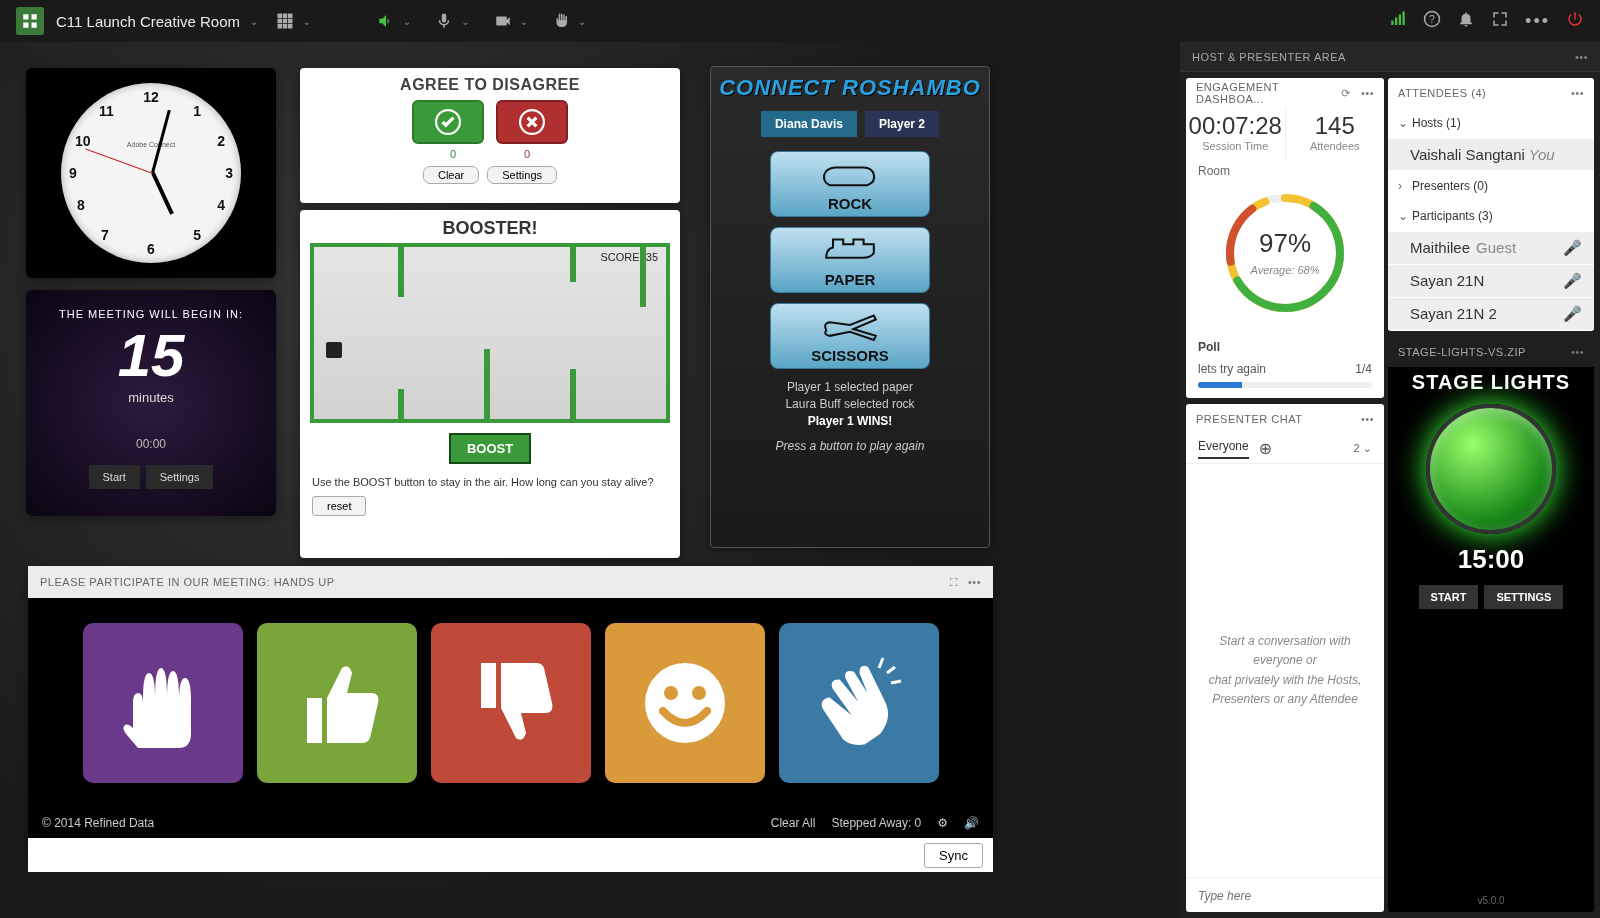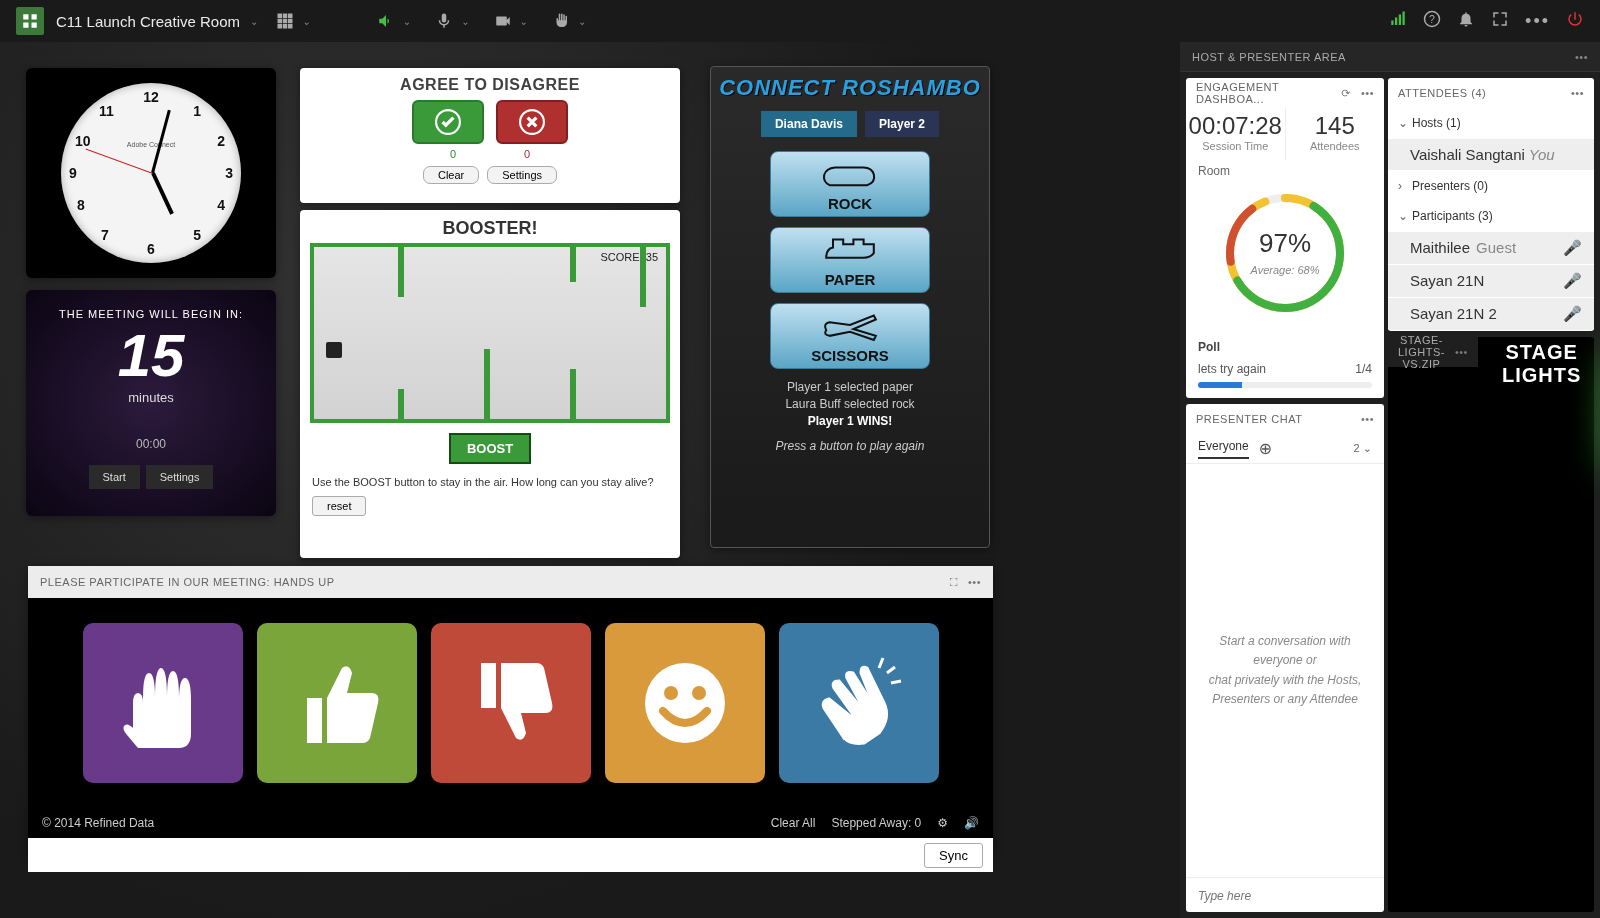--- a/index.html
+++ b/index.html
@@ -143,21 +143,21 @@
 
 .attendees { background: #fff; border-radius: 3px; margin: 6px 6px 0 0; overflow: auto; }
 .attendees .grp { display: flex; align-items: center; padding: 8px 10px; font-size: 12px; color: #333; cursor: pointer; }
 .attendees .grp .arr { width: 14px; color: #666; }
 .attendees .person { display: flex; padding: 7px 12px 7px 22px; font-size: 15px; color: #333; background: #eeeeee; margin: 1px 0; }
 .attendees .person .you { color: #888; font-style: italic; margin-left: 4px; }
 .attendees .person .role { color: #888; margin-left: 6px; }
 .attendees .person .mic { margin-left: auto; color: #bbb; }
 
 
-.stage { background: #000; border-radius: 3px; margin: 6px 6px 6px 0; flex: 1; color: #fff; text-align: center; display: flex; flex-direction: row; gap: 24px; }
+.stage { background: #000; border-radius: 3px; margin: 6px 6px 6px 0; flex: 1; color: #fff; text-align: center; display: flex; flex-direction: column; }
 .stage .pod-head2 { background: #1f1f1f; color: #aaa; }
 .stage .st-title { font-weight: 900; font-size: 20px; letter-spacing: 1px; margin-top: 4px; }
 .stage .light { width: 130px; height: 130px; margin: 10px auto; border-radius: 50%; background: radial-gradient(circle at 35% 30%, #9aff6a, #1a8a1a 65%, #0a4a0a); box-shadow: 0 0 30px #3aff3a, inset 0 4px 12px rgba(255,255,255,0.4); border: 4px solid #333; }
 .stage .st-time { font-size: 26px; font-weight: 700; }
 .stage .st-btns { display: flex; gap: 6px; justify-content: center; margin: 10px 0 4px; }
 .stage .st-btns button { background: #333; color: #fff; border: none; padding: 6px 12px; font-size: 11px; font-weight: 700; cursor: pointer; }
 .stage .ver { font-size: 10px; color: #666; margin-top: auto; padding-bottom: 6px; }
 </style>
 </head>
 <body>

